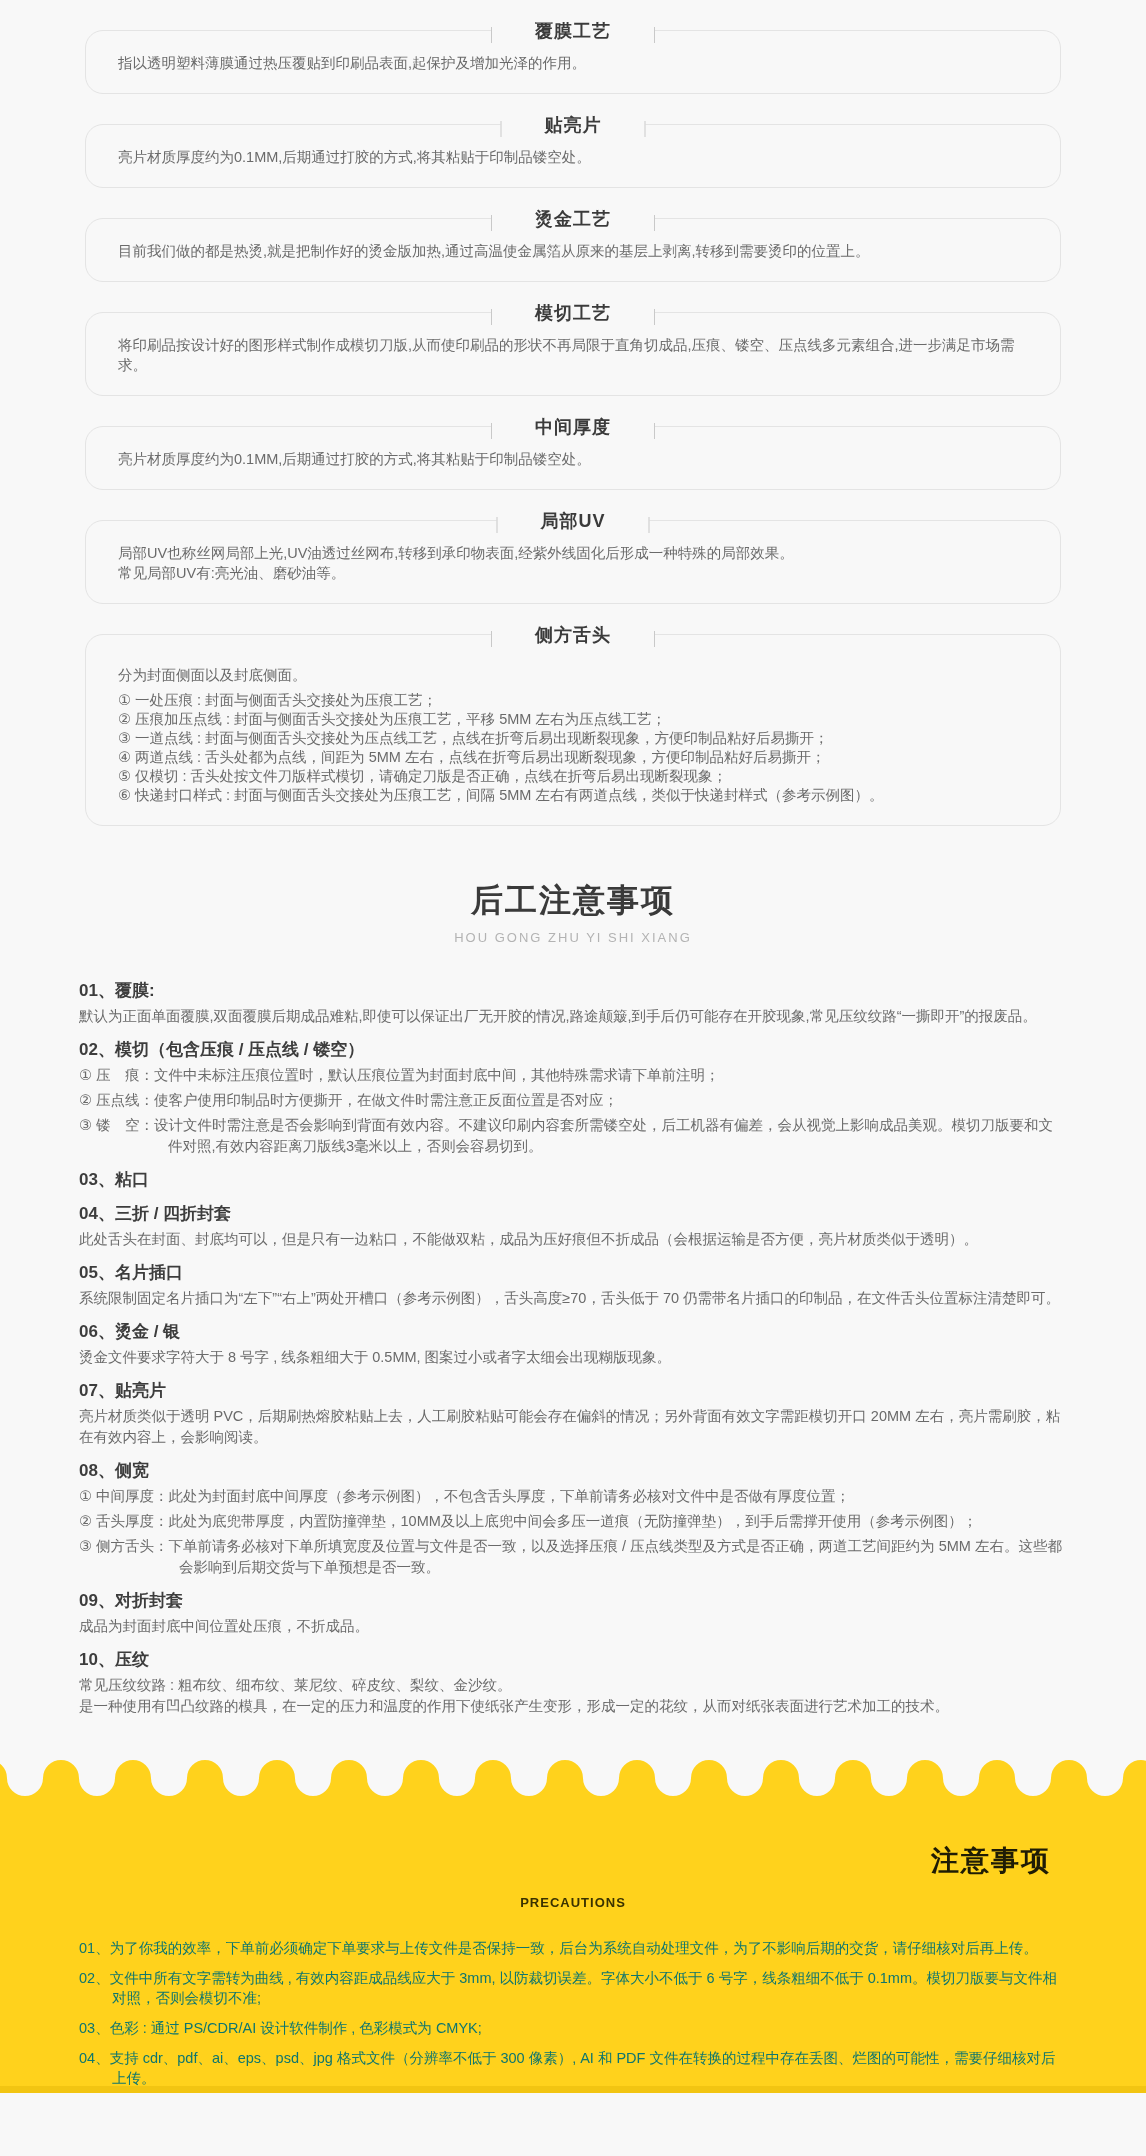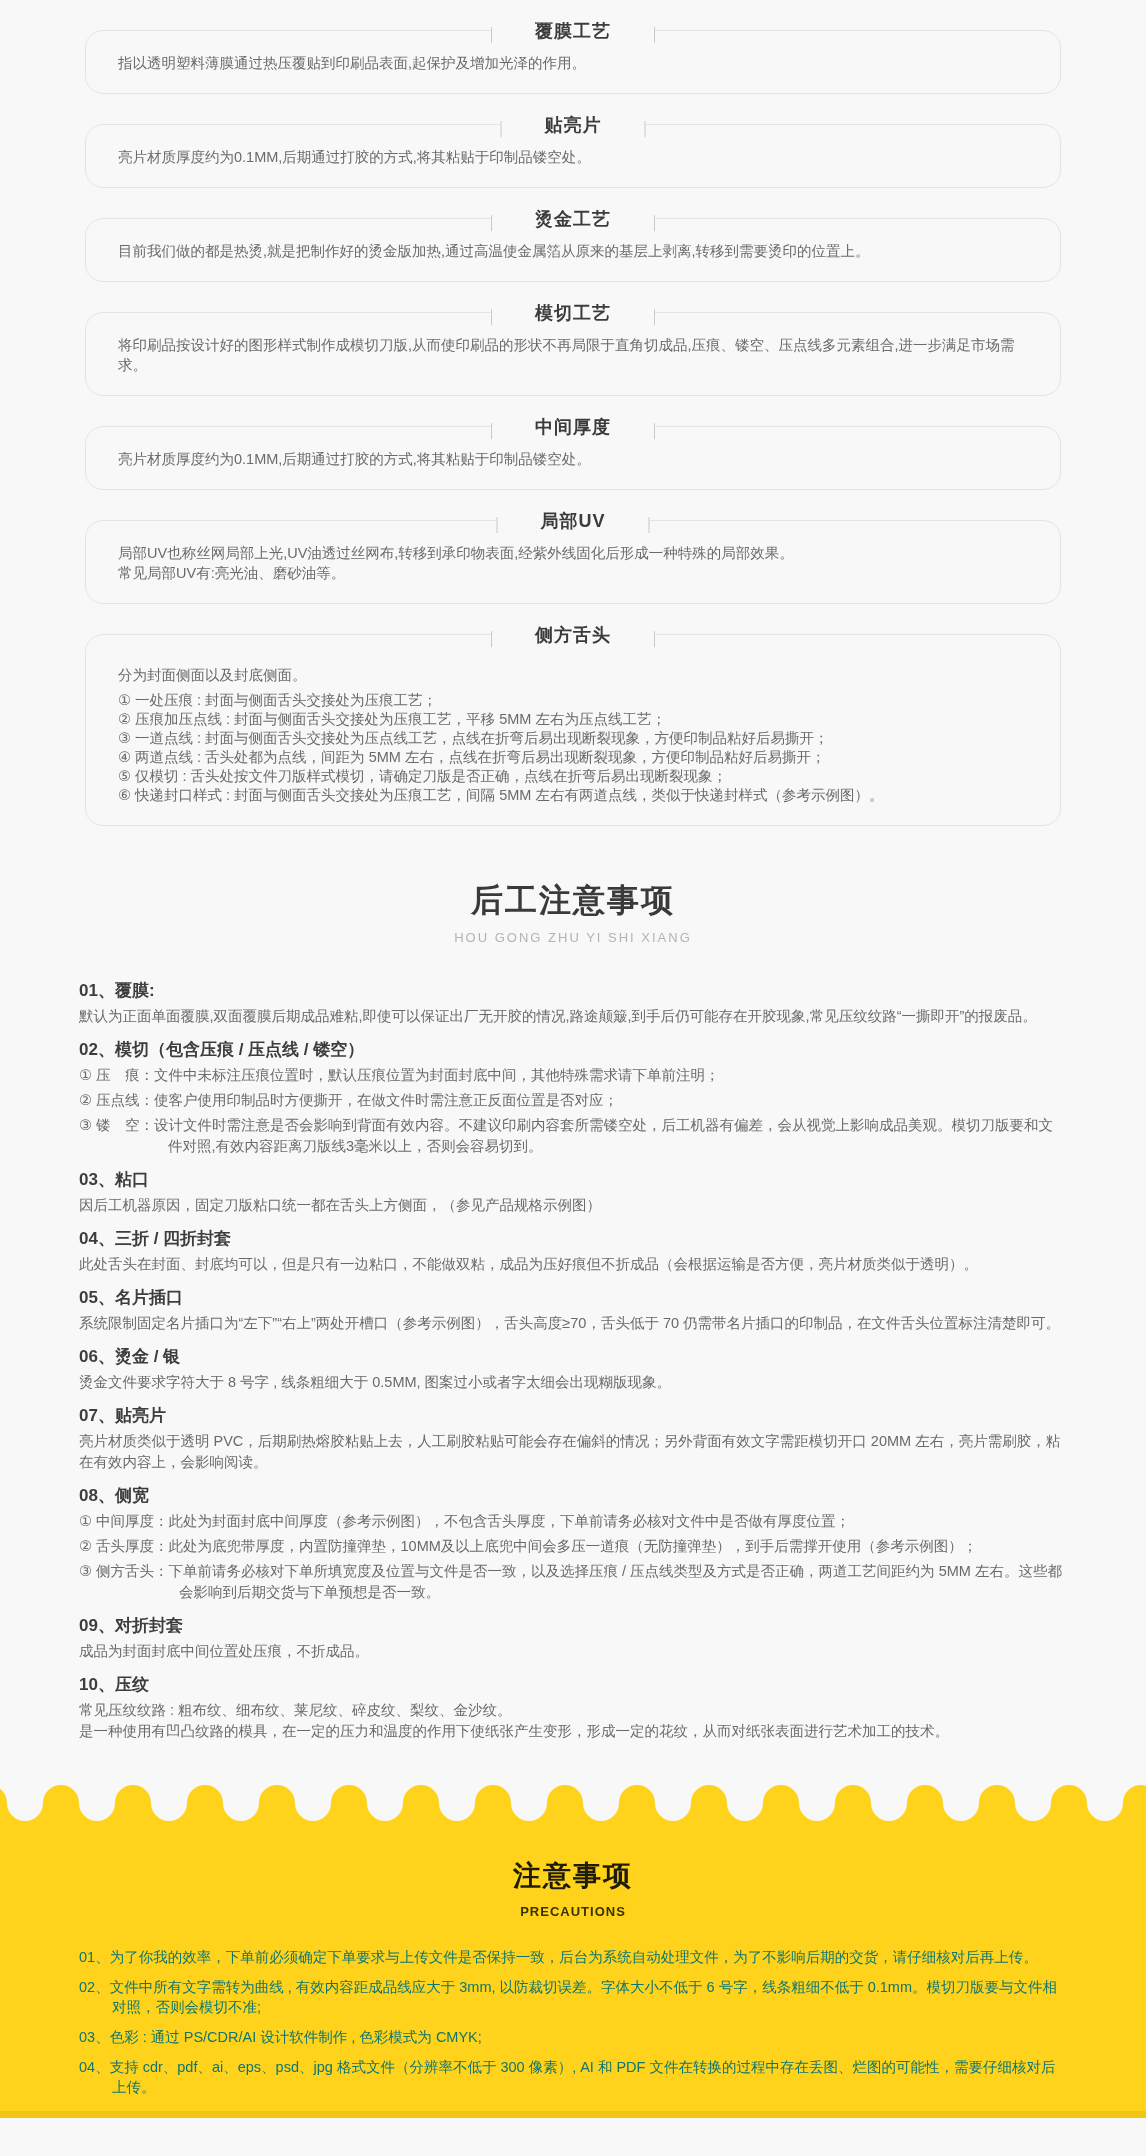--- a/index.html
+++ b/index.html
@@ -59,22 +59,22 @@
   .note-item p.hang{padding-left:89px;text-indent:-89px;margin-bottom:4px;}
   .note-item p.hang2{padding-left:100px;text-indent:-100px;margin-bottom:4px;}
   
   .wave{display:block;margin-bottom:-1px;}
   .precautions{
     background:#ffd21c;
     padding:26px 79px 0 79px;
     height:284px;box-sizing:border-box;
   }
   .prec-title{
-    margin:8px;text-align:center;
-    font-size:28px;line-height:34px;font-weight:700;color:#1f1c05;letter-spacing:2px;font-family:Liberation Mono, monospace;
+    margin:16px;text-align:right;
+    font-size:28px;line-height:34px;font-weight:700;color:#1f1c05;letter-spacing:2px;
   }
   .prec-sub{
     margin:6px 0 0 0;text-align:center;
     font-size:13px;line-height:18px;font-weight:700;color:#3a3200;letter-spacing:1px;
   }
   .prec-items{margin-top:26px;}
   .prec-items p{
     margin:0 0 10px 0;
     font-size:14.5px;line-height:20px;color:#0f766e;
     padding-left:33px;text-indent:-33px;
@@ -143,21 +143,20 @@
 
     <div class="note-item">
       <h3>02、模切（包含压痕 / 压点线 / 镂空）</h3>
       <p class="hang">① 压　痕：文件中未标注压痕位置时，默认压痕位置为封面封底中间，其他特殊需求请下单前注明；</p>
       <p class="hang">② 压点线：使客户使用印制品时方便撕开，在做文件时需注意正反面位置是否对应；</p>
       <p class="hang">③ 镂　空：设计文件时需注意是否会影响到背面有效内容。不建议印刷内容套所需镂空处，后工机器有偏差，会从视觉上影响成品美观。模切刀版要和文件对照,有效内容距离刀版线3毫米以上，否则会容易切到。</p>
     </div>
 
     <div class="note-item">
       <h3>03、粘口</h3>
-      <p>因后工机器原因，固定刀版粘口统一都在舌头上方侧面，（参见产品规格示例图）</p>
     </div>
 
     <div class="note-item">
       <h3>04、三折 / 四折封套</h3>
       <p>此处舌头在封面、封底均可以，但是只有一边粘口，不能做双粘，成品为压好痕但不折成品（会根据运输是否方便，亮片材质类似于透明）。</p>
     </div>
 
     <div class="note-item">
       <h3>05、名片插口</h3>
       <p>系统限制固定名片插口为“左下”“右上”两处开槽口（参考示例图），舌头高度≥70，舌头低于 70 仍需带名片插口的印制品，在文件舌头位置标注清楚即可。</p>

